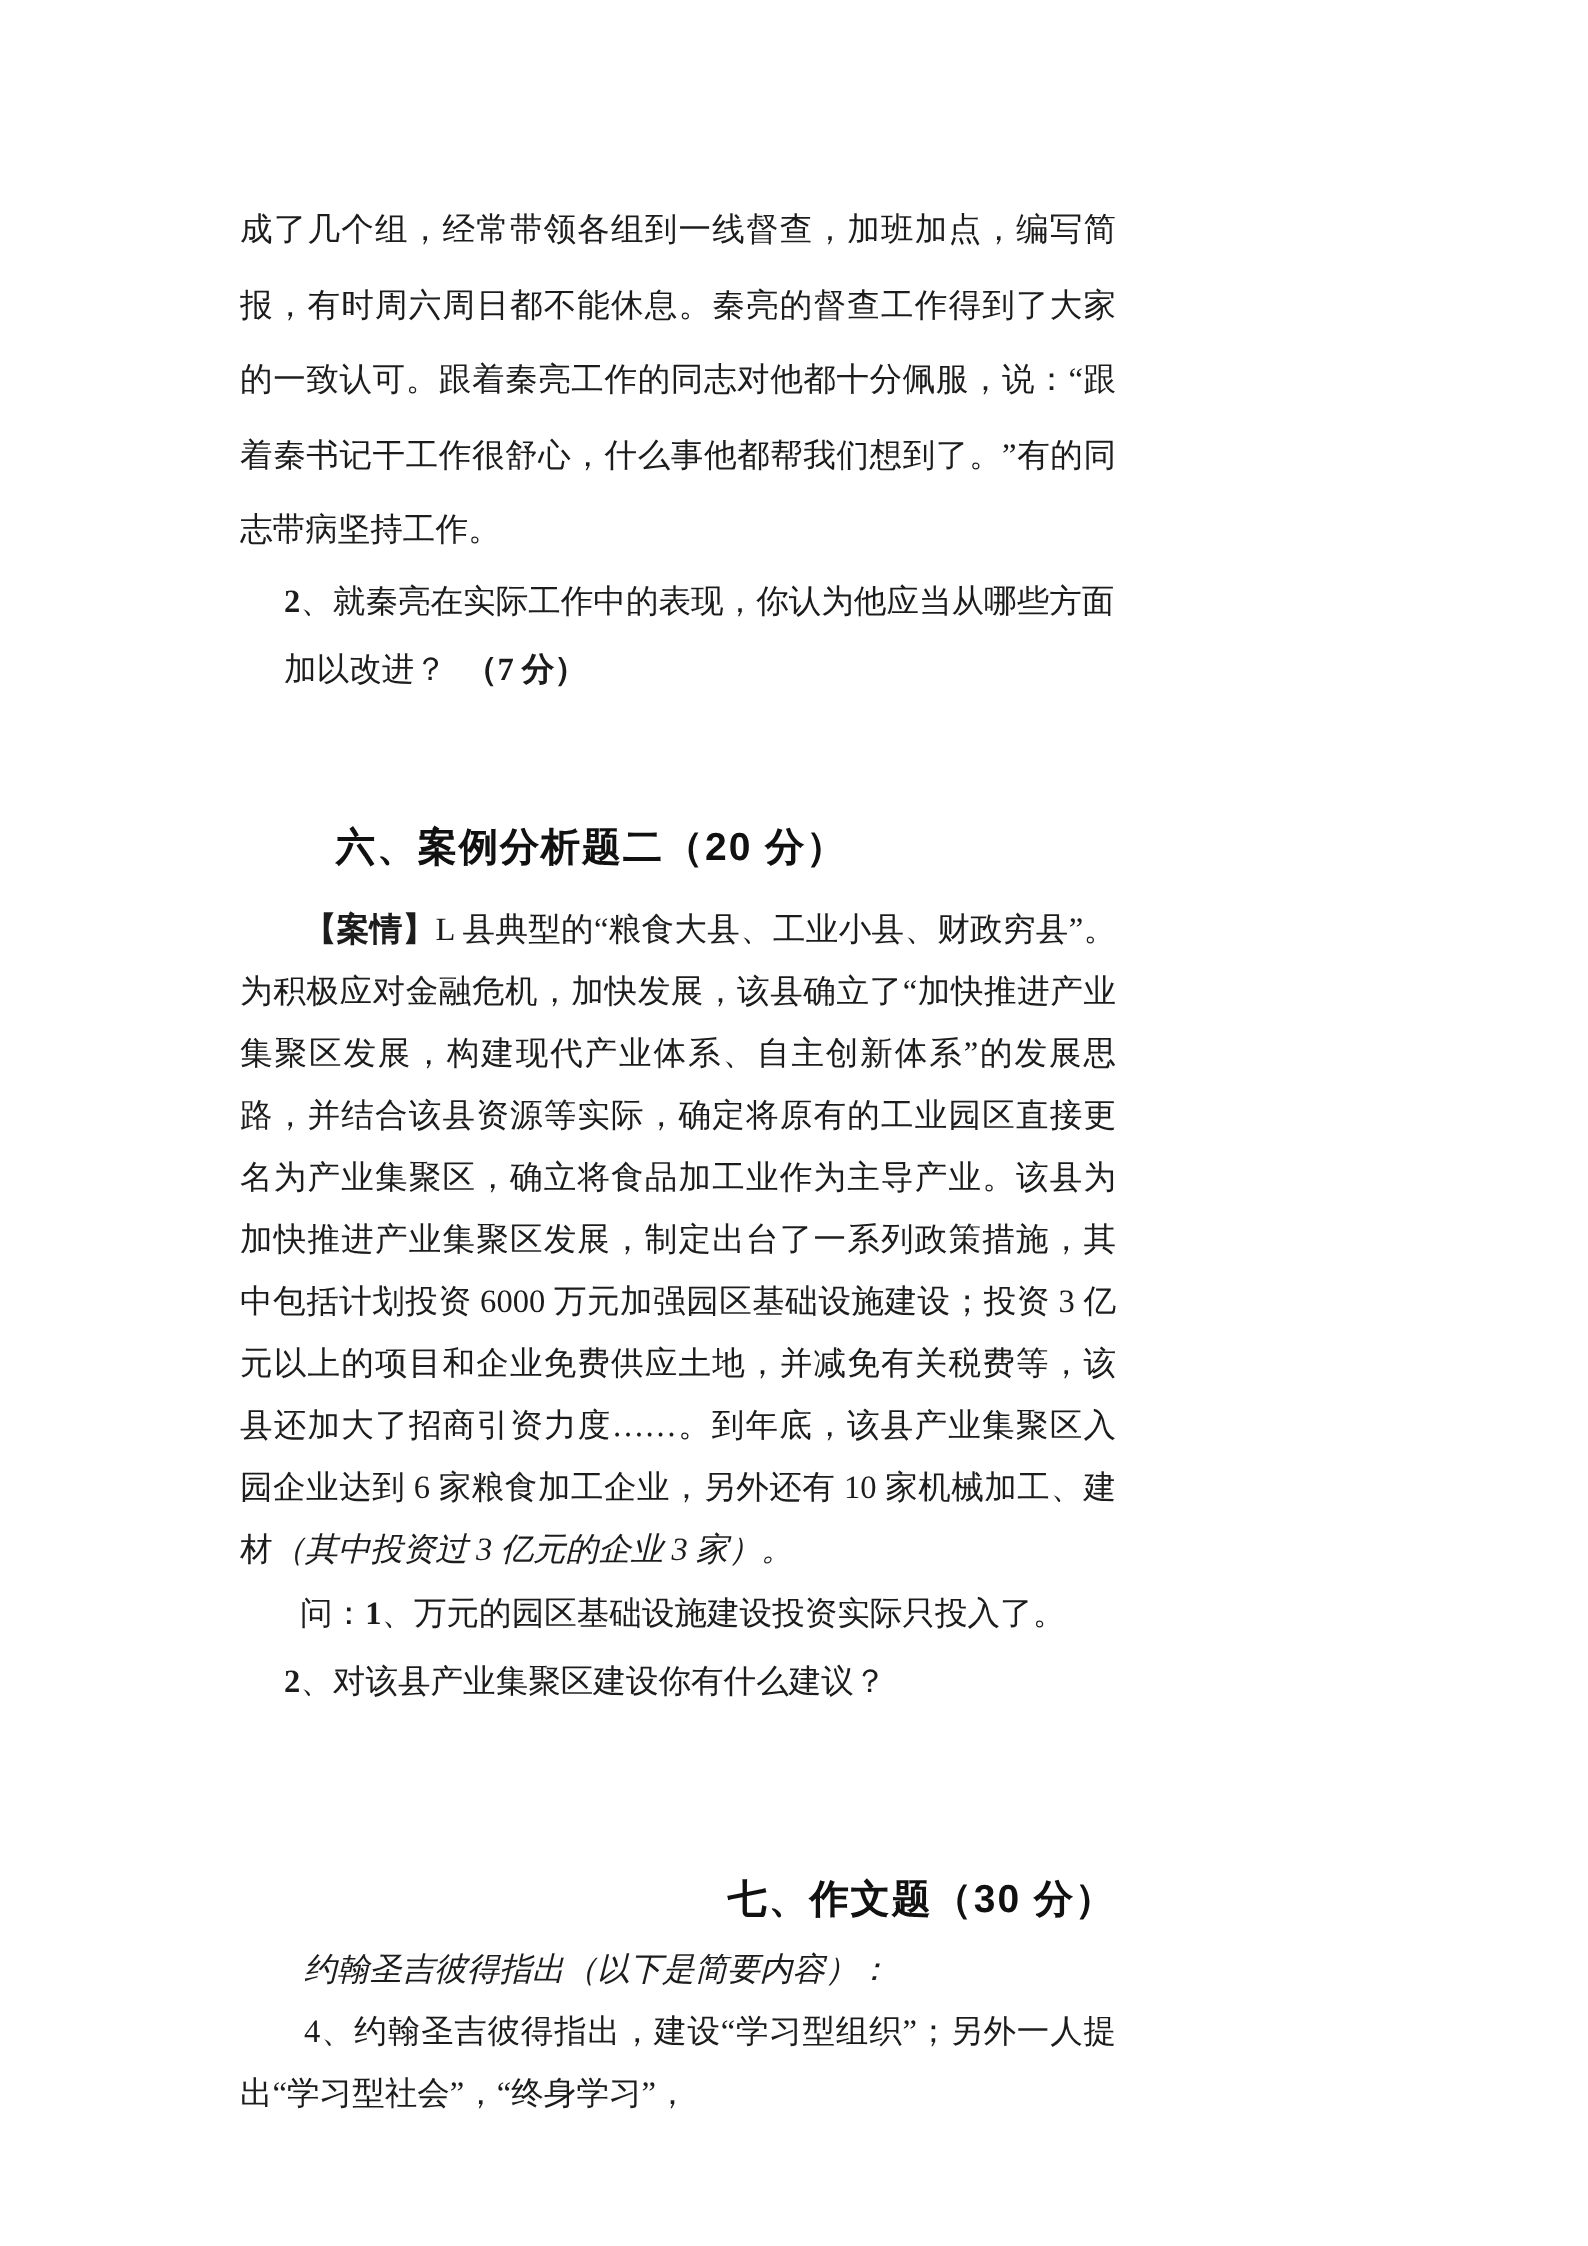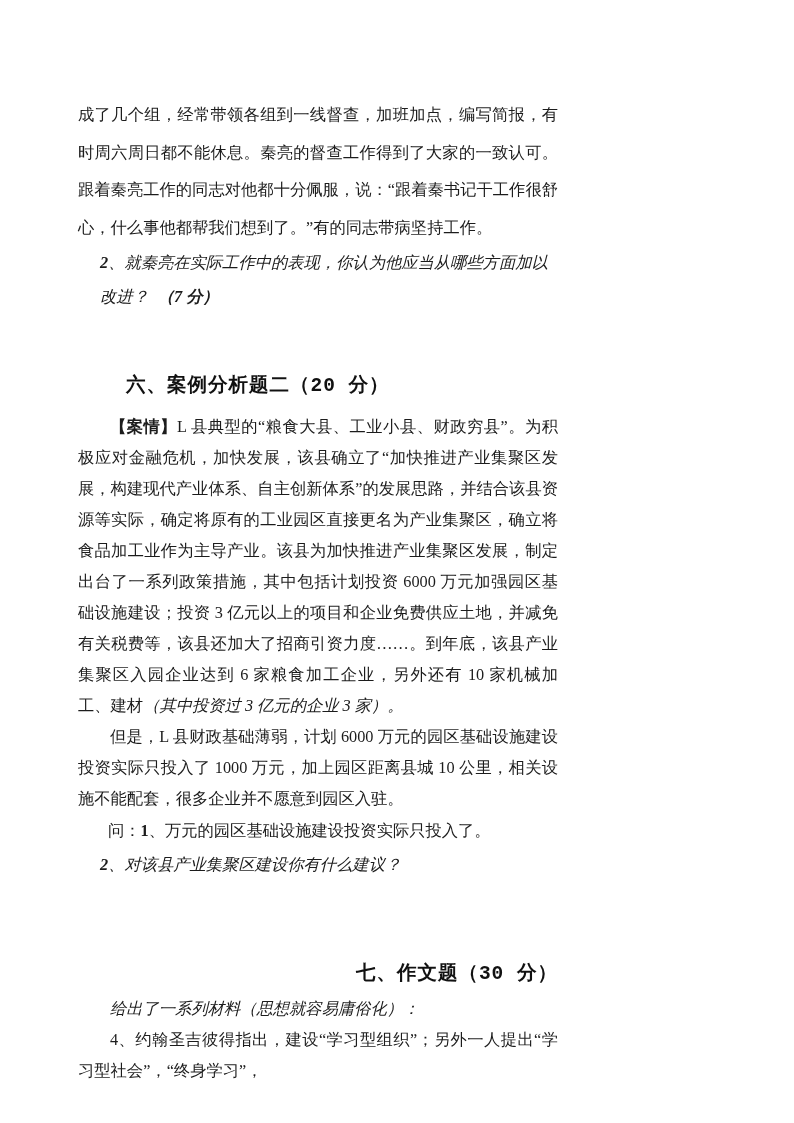--- a/index.html
+++ b/index.html
@@ -6,42 +6,42 @@
     margin: 0;
     padding: 0;
     background: #ffffff;
   }
   .page {
     position: relative;
     width: 642px;
     height: 1123px;
     box-sizing: border-box;
     background: #ffffff;
-    padding: 96px 84px 0 78px;
+    padding: 96px 84px 0 120px;
     overflow: hidden;
     font-family: "Liberation Serif", "DejaVu Serif", serif;
     color: #1c1c1c;
     font-size: 16.3px;
   }
   .para {
     margin: 0;
     text-align: justify;
     text-justify: inter-ideograph;
   }
   .loose { line-height: 37.5px; }
   .tight { line-height: 31px; }
   .qline { line-height: 34px; text-align: left; }
   .indent2 { text-indent: 32px; }
   .q1pad { padding-left: 30px; }
-  .q2pad { padding-left: 22px; font-style: italic; }
+  .q2pad { padding-left: 22px; }
   b, .score { font-weight: bold; }
   .score-gap { margin-left: 9px; }
   .kai { font-style: italic; }
   .heading {
-    font-family: Liberation Mono, monospace;
+    font-family: Liberation Sans, sans-serif;
     font-weight: bold;
     font-size: 19.5px;
     line-height: 33px;
     letter-spacing: 1px;
     color: #111111;
     margin: 0;
     text-align: left;
   }
   .h6 { margin: 56px 0 8px 48px; }
   .h7 { margin: 76px 0 2px 24px; text-align: right; }
@@ -53,26 +53,25 @@
 
   <p class="para loose">成了几个组，经常带领各组到一线督查，加班加点，编写简报，有时周六周日都不能休息。秦亮的督查工作得到了大家的一致认可。跟着秦亮工作的同志对他都十分佩服，说：“跟着秦书记干工作很舒心，什么事他都帮我们想到了。”有的同志带病坚持工作。</p>
 
 
   <p class="para qline loose q2pad"><b>2</b><span>、就秦亮在实际工作中的表现，你认为他应当从哪些方面加以改进？</span><b class="score score-gap">（7 分）</b></p>
 
   <h2 class="heading h6">六、案例分析题二（20 分）</h2>
 
   <p class="para tight indent2"><b>【案情】</b><span>L 县典型的“粮食大县、工业小县、财政穷县”。为积极应对金融危机，加快发展，该县确立了“加快推进产业集聚区发展，构建现代产业体系、自主创新体系”的发展思路，并结合该县资源等实际，确定将原有的工业园区直接更名为产业集聚区，确立将食品加工业作为主导产业。该县为加快推进产业集聚区发展，制定出台了一系列政策措施，其中包括计划投资 6000 万元加强园区基础设施建设；投资 3 亿元以上的项目和企业免费供应土地，并减免有关税费等，该县还加大了招商引资力度……。到年底，该县产业集聚区入园企业达到 6 家粮食加工企业，另外还有 10 家机械加工、建材</span><span class="kai">（其中投资过 3 亿元的企业 3 家）。</span></p>
 
-  <p class="para tight indent2">但是，L 县财政基础薄弱，计划 6000 万元的园区基础设施建设投资实际只投入了 1000 万元，加上园区距离县城 10 公里，相关设施不能配套，很多企业并不愿意到园区入驻。</p>
 
   <p class="para qline q1pad"><span>问：</span><b>1</b><span>、万元的园区基础设施建设投资实际只投入了。</span></p>
 
   <p class="para qline q2pad"><b>2</b><span>、对该县产业集聚区建设你有什么建议？</span></p>
 
   <h2 class="heading h7">七、作文题（30 分）</h2>
 
-  <p class="para tight indent2 kai">给出了一系列材料（思想就容易庸俗化）：</p>
+  <p class="para tight indent2 kai">约翰圣吉彼得指出（以下是简要内容）：</p>
 
   <p class="para tight indent2">4、约翰圣吉彼得指出，建设“学习型组织”；另外一人提出“学习型社会”，“终身学习”，</p>
 
 
 </div>
 
 </body></html>

